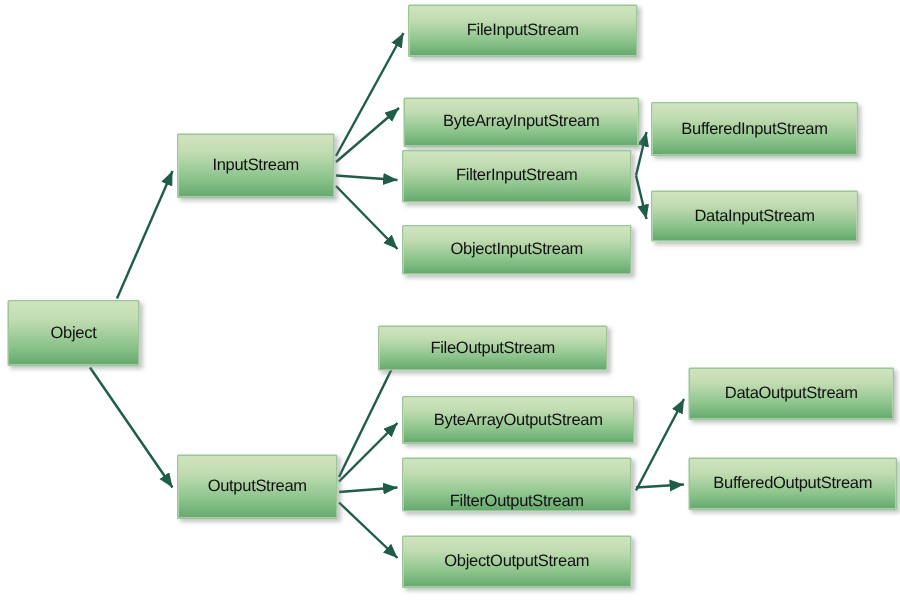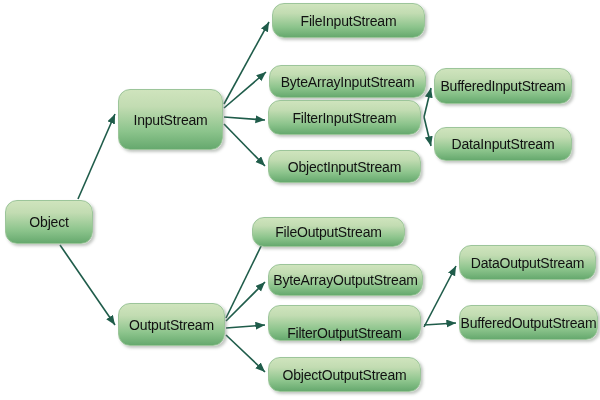--- a/index.html
+++ b/index.html
@@ -24,24 +24,24 @@
     pointer-events: none;
   }
   .node {
     position: absolute;
     box-sizing: border-box;
     display: flex;
     align-items: center;
     justify-content: center;
     background: linear-gradient(to bottom, #cfe4bd 0%, #c2dcb2 28%, #8cc48c 70%, #66a96e 100%);
     border: 1px solid #9cc59a;
-    border-radius: 12px;
+    border-radius: 1px;
     box-shadow: 2px 2px 3px rgba(120,130,120,0.45);
     color: #111111;
-    font-size: 14px;
+    font-size: 11px;
     letter-spacing: -0.2px;
     text-align: center;
     white-space: nowrap;
     z-index: 2;
   }
   .node .label {
     display: block;
     line-height: 1;
   }
 </style>
@@ -71,21 +71,21 @@
         <line x1="226" y1="335" x2="265" y2="372" stroke="#1f5c4a" stroke-width="1.6" marker-end="url(#arrowhead)"></line>
         <line x1="424" y1="327" x2="456" y2="266" stroke="#1f5c4a" stroke-width="1.6" marker-end="url(#arrowhead)"></line>
         <line x1="424" y1="325" x2="456" y2="323" stroke="#1f5c4a" stroke-width="1.6" marker-end="url(#arrowhead)"></line>
       </g>
   </svg>
 
   <div id="nodes-layer">
       <div class="node" style="left: 5px; top: 200px; width: 88px; height: 44px;">
         <span class="label">Object</span>
       </div>
-      <div class="node" style="left: 118px; top: 89px; width: 105px; height: 61px;">
+      <div class="node" style="left: 118px; top: 89px; width: 105px; height: 43px;">
         <span class="label">InputStream</span>
       </div>
       <div class="node" style="left: 118px; top: 303px; width: 107px; height: 43px;">
         <span class="label">OutputStream</span>
       </div>
       <div class="node" style="left: 272px; top: 3px; width: 153px; height: 35px;">
         <span class="label">FileInputStream</span>
       </div>
       <div class="node" style="left: 269px; top: 55px; width: 157px; height: 33px; margin-top: 10px;">
         <span class="label">ByteArrayInputStream</span>

